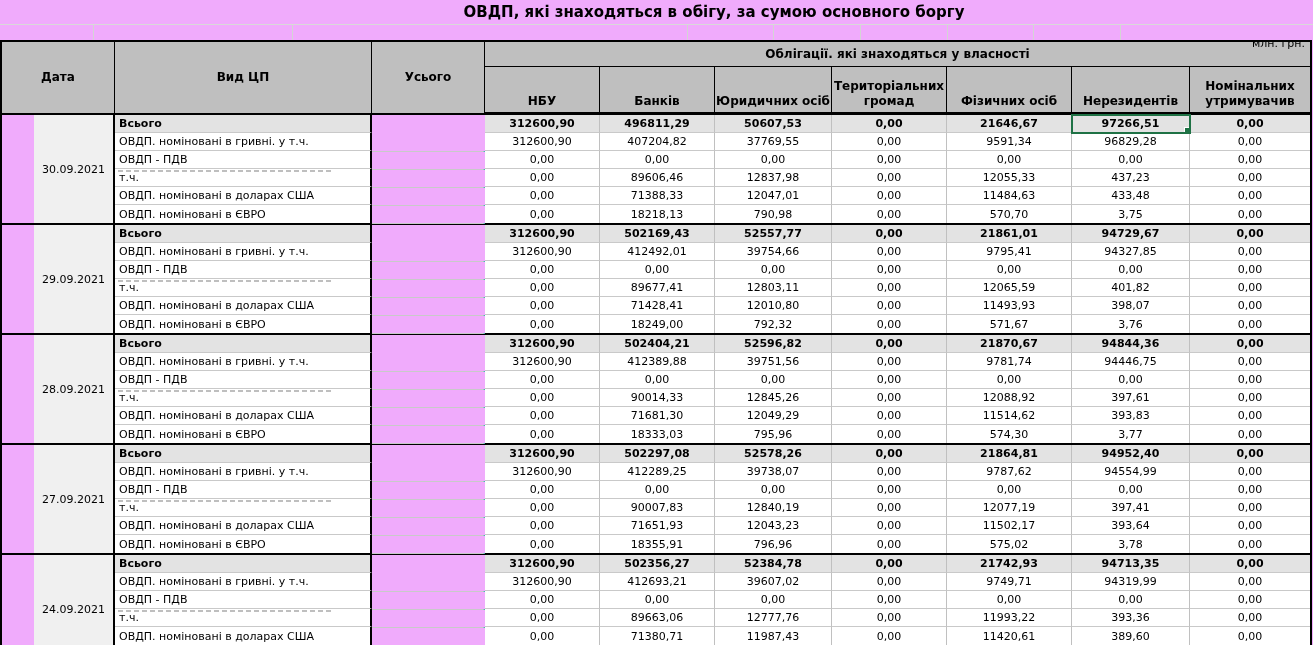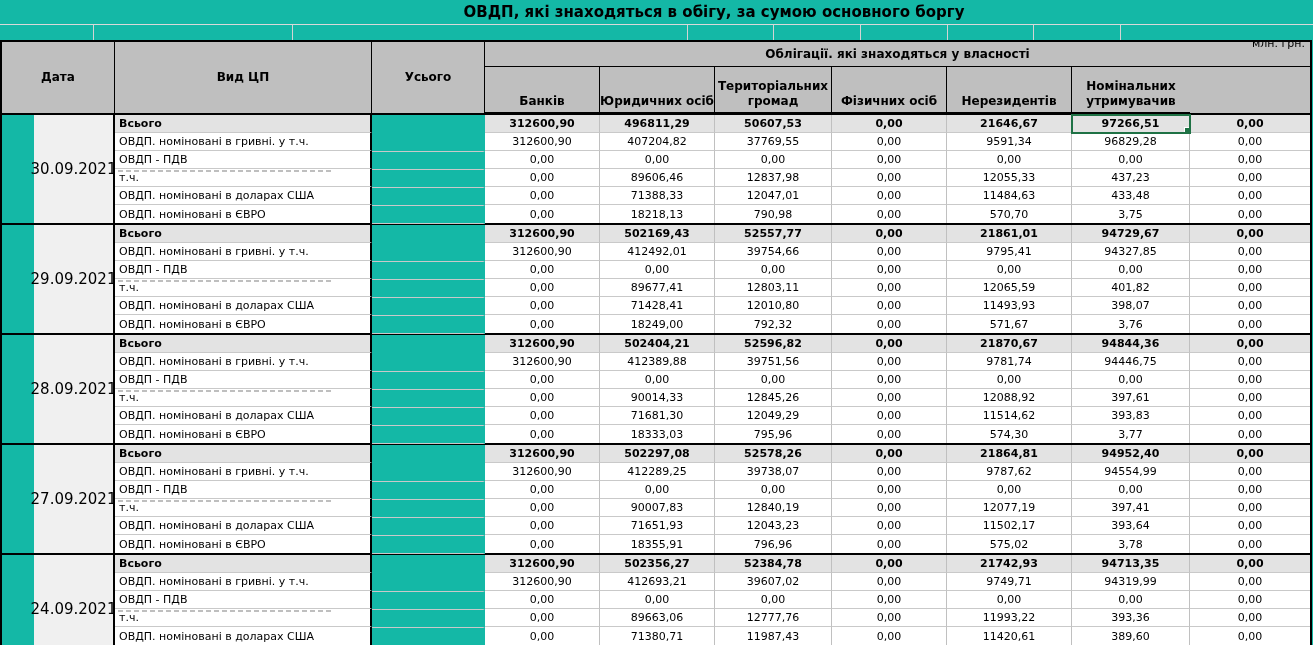--- a/index.html
+++ b/index.html
@@ -1,16 +1,16 @@
 <!DOCTYPE html>
 <html><head>
 <meta charset="utf-8">
 <style>
   html,body{margin:0;padding:0;background:#fff;}
-  .page{position:relative;width:1313px;height:645px;background:#14b8a6;overflow:hidden;
+  .page{position:relative;width:1313px;height:645px;background:#f0abfc;overflow:hidden;
         font-family:"DejaVu Sans","Liberation Sans",sans-serif;color:#000;}
   .title{height:24px;display:flex;align-items:center;justify-content:center;
          font-weight:bold;font-size:15px;padding-left:115px;box-sizing:border-box;white-space:nowrap;}
   .unit-strip{position:relative;height:16px;border-top:1px solid #d9d9d9;box-sizing:border-box;}
   .unit-strip .gl{position:absolute;top:0;bottom:0;width:1px;background:#d4d4d4;}
   .unit-label{position:absolute;right:8px;top:12px;font-size:11px;line-height:14px;}
   .sheet{width:1308px;border:2px solid #000;border-bottom:none;box-sizing:content-box;
          --cols:113px 257px 113px 115px 115px 117px 115px 125px 118px 120px;}
   .thead{display:grid;grid-template-columns:var(--cols);grid-template-rows:25px 46px;
          border-bottom:2px solid #000;background:#bfbfbf;}
@@ -18,21 +18,21 @@
      font-weight:bold;font-size:12px;display:flex;align-items:center;justify-content:center;
      text-align:center;box-sizing:border-box;line-height:1.2;}
   .h.main{grid-row:1/3;border-bottom:none;}
   .h.band{grid-column:4/11;border-right:none;}
   .h.sub{align-items:flex-end;padding-bottom:4px;}
   .h.last{border-right:none;}
   .group{display:grid;grid-template-columns:var(--cols);grid-template-rows:repeat(6,18px);
          border-top:2px solid #000;}
   .group:first-child{border-top:none;}
   .date{grid-row:1/7;background:#f0f0f0;border-right:2px solid #000;display:flex;
-        align-items:center;justify-content:center;font-size:15px;box-sizing:border-box;margin-left:32px;}
+        align-items:center;justify-content:center;font-size:11px;box-sizing:border-box;margin-left:32px;}
   .c{font-size:11px;display:flex;align-items:center;justify-content:center;background:#fff;
      border-right:1px solid #c0c0c0;border-bottom:1px solid #c9c9c9;box-sizing:border-box;
      white-space:nowrap;overflow:hidden;}
   .c.lab{justify-content:flex-start;padding-left:4px;border-right:2px solid #000;position:relative;}
   .c.thick{border-right:2px solid #14b8a6;margin-top:36px;}
   .c.last{border-right:none;}
   .c.tot{font-weight:bold;background:#e3e3e3;}
   .group .c:nth-last-child(-n+9){border-bottom:none;}
   .smudge{position:absolute;top:1px;left:3px;width:215px;height:2px;opacity:.55;
           background:repeating-linear-gradient(90deg,#8a8a8a 0 5px,transparent 5px 8px);}
@@ -55,20 +55,21 @@
     <span class="gl" style="left:1033px"></span>
     <span class="gl" style="left:1120px"></span>
     <span class="unit-label">млн. грн.</span>
   </div>
   <div class="sheet">
     <div class="thead">
         <div class="h main">Дата</div>
         <div class="h main">Вид ЦП</div>
         <div class="h main">Усього</div>
         <div class="h band">Облігації. які знаходяться у власності</div>
+        <div class="h sub">НБУ</div>
         <div class="h sub">Банків</div>
         <div class="h sub">Юридичних осіб</div>
         <div class="h sub">Територіальних громад</div>
         <div class="h sub">Фізичних осіб</div>
         <div class="h sub">Нерезидентів</div>
         <div class="h sub last">Номінальних утримувачив</div>
       </div>
     <div>
         <div class="group">
           <div class="date">30.09.2021</div>

